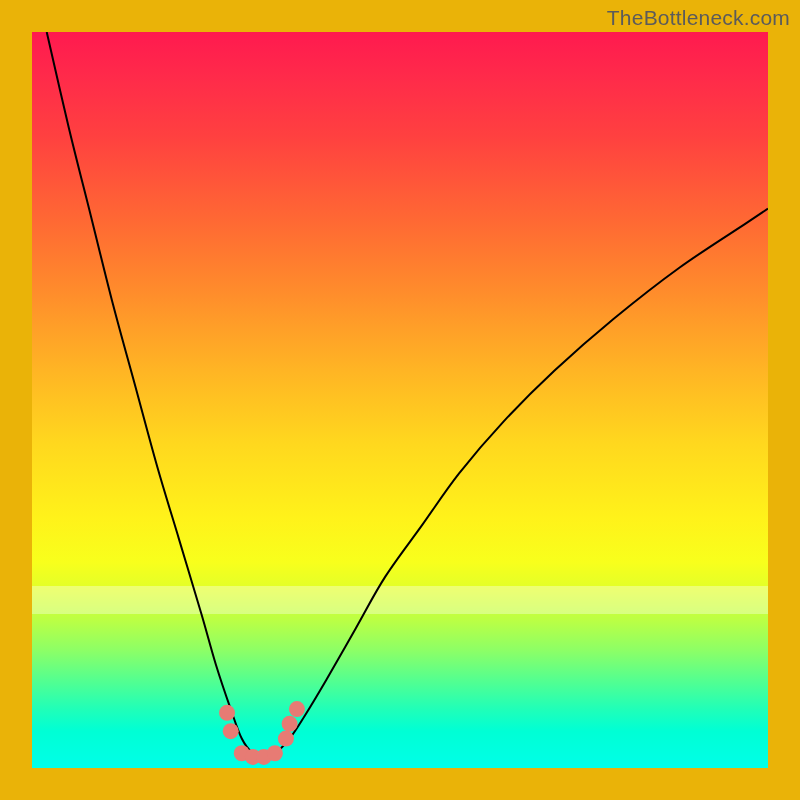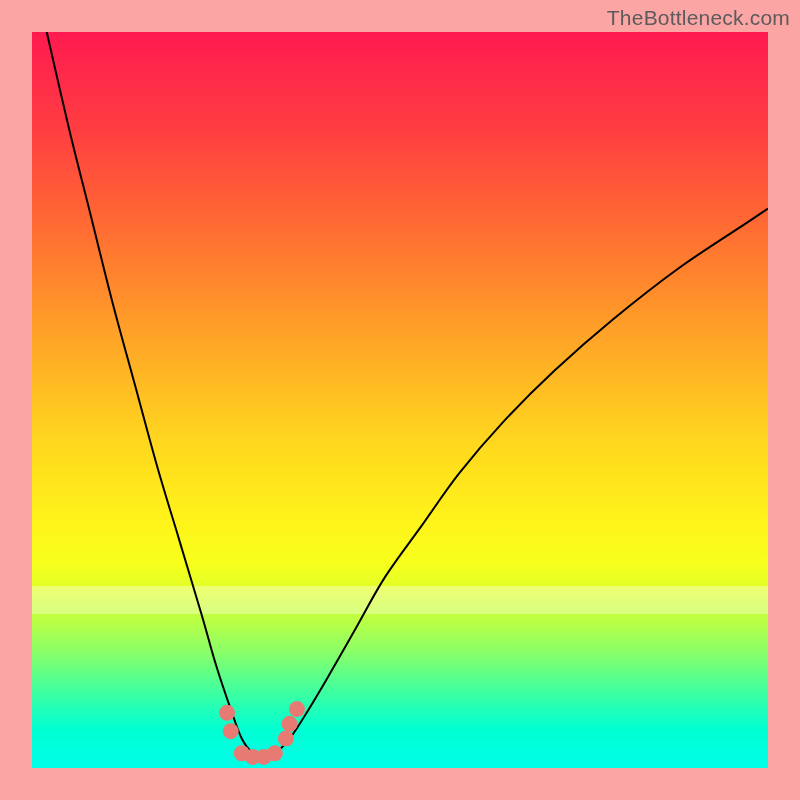--- a/index.html
+++ b/index.html
@@ -10,21 +10,21 @@
     background: #000;
     overflow: hidden;
     font-family: Arial, Helvetica, sans-serif;
   }
   .frame {
     position: absolute;
     left: 0;
     top: 0;
     width: 800px;
     height: 800px;
-    background: #fca5a5;
+    background: #eab308;
   }
   .plot {
     position: absolute;
     left: 32px;
     top: 32px;
     width: 736px;
     height: 736px;
     
     background: linear-gradient(to bottom,
       #ff1a4f 0%,

